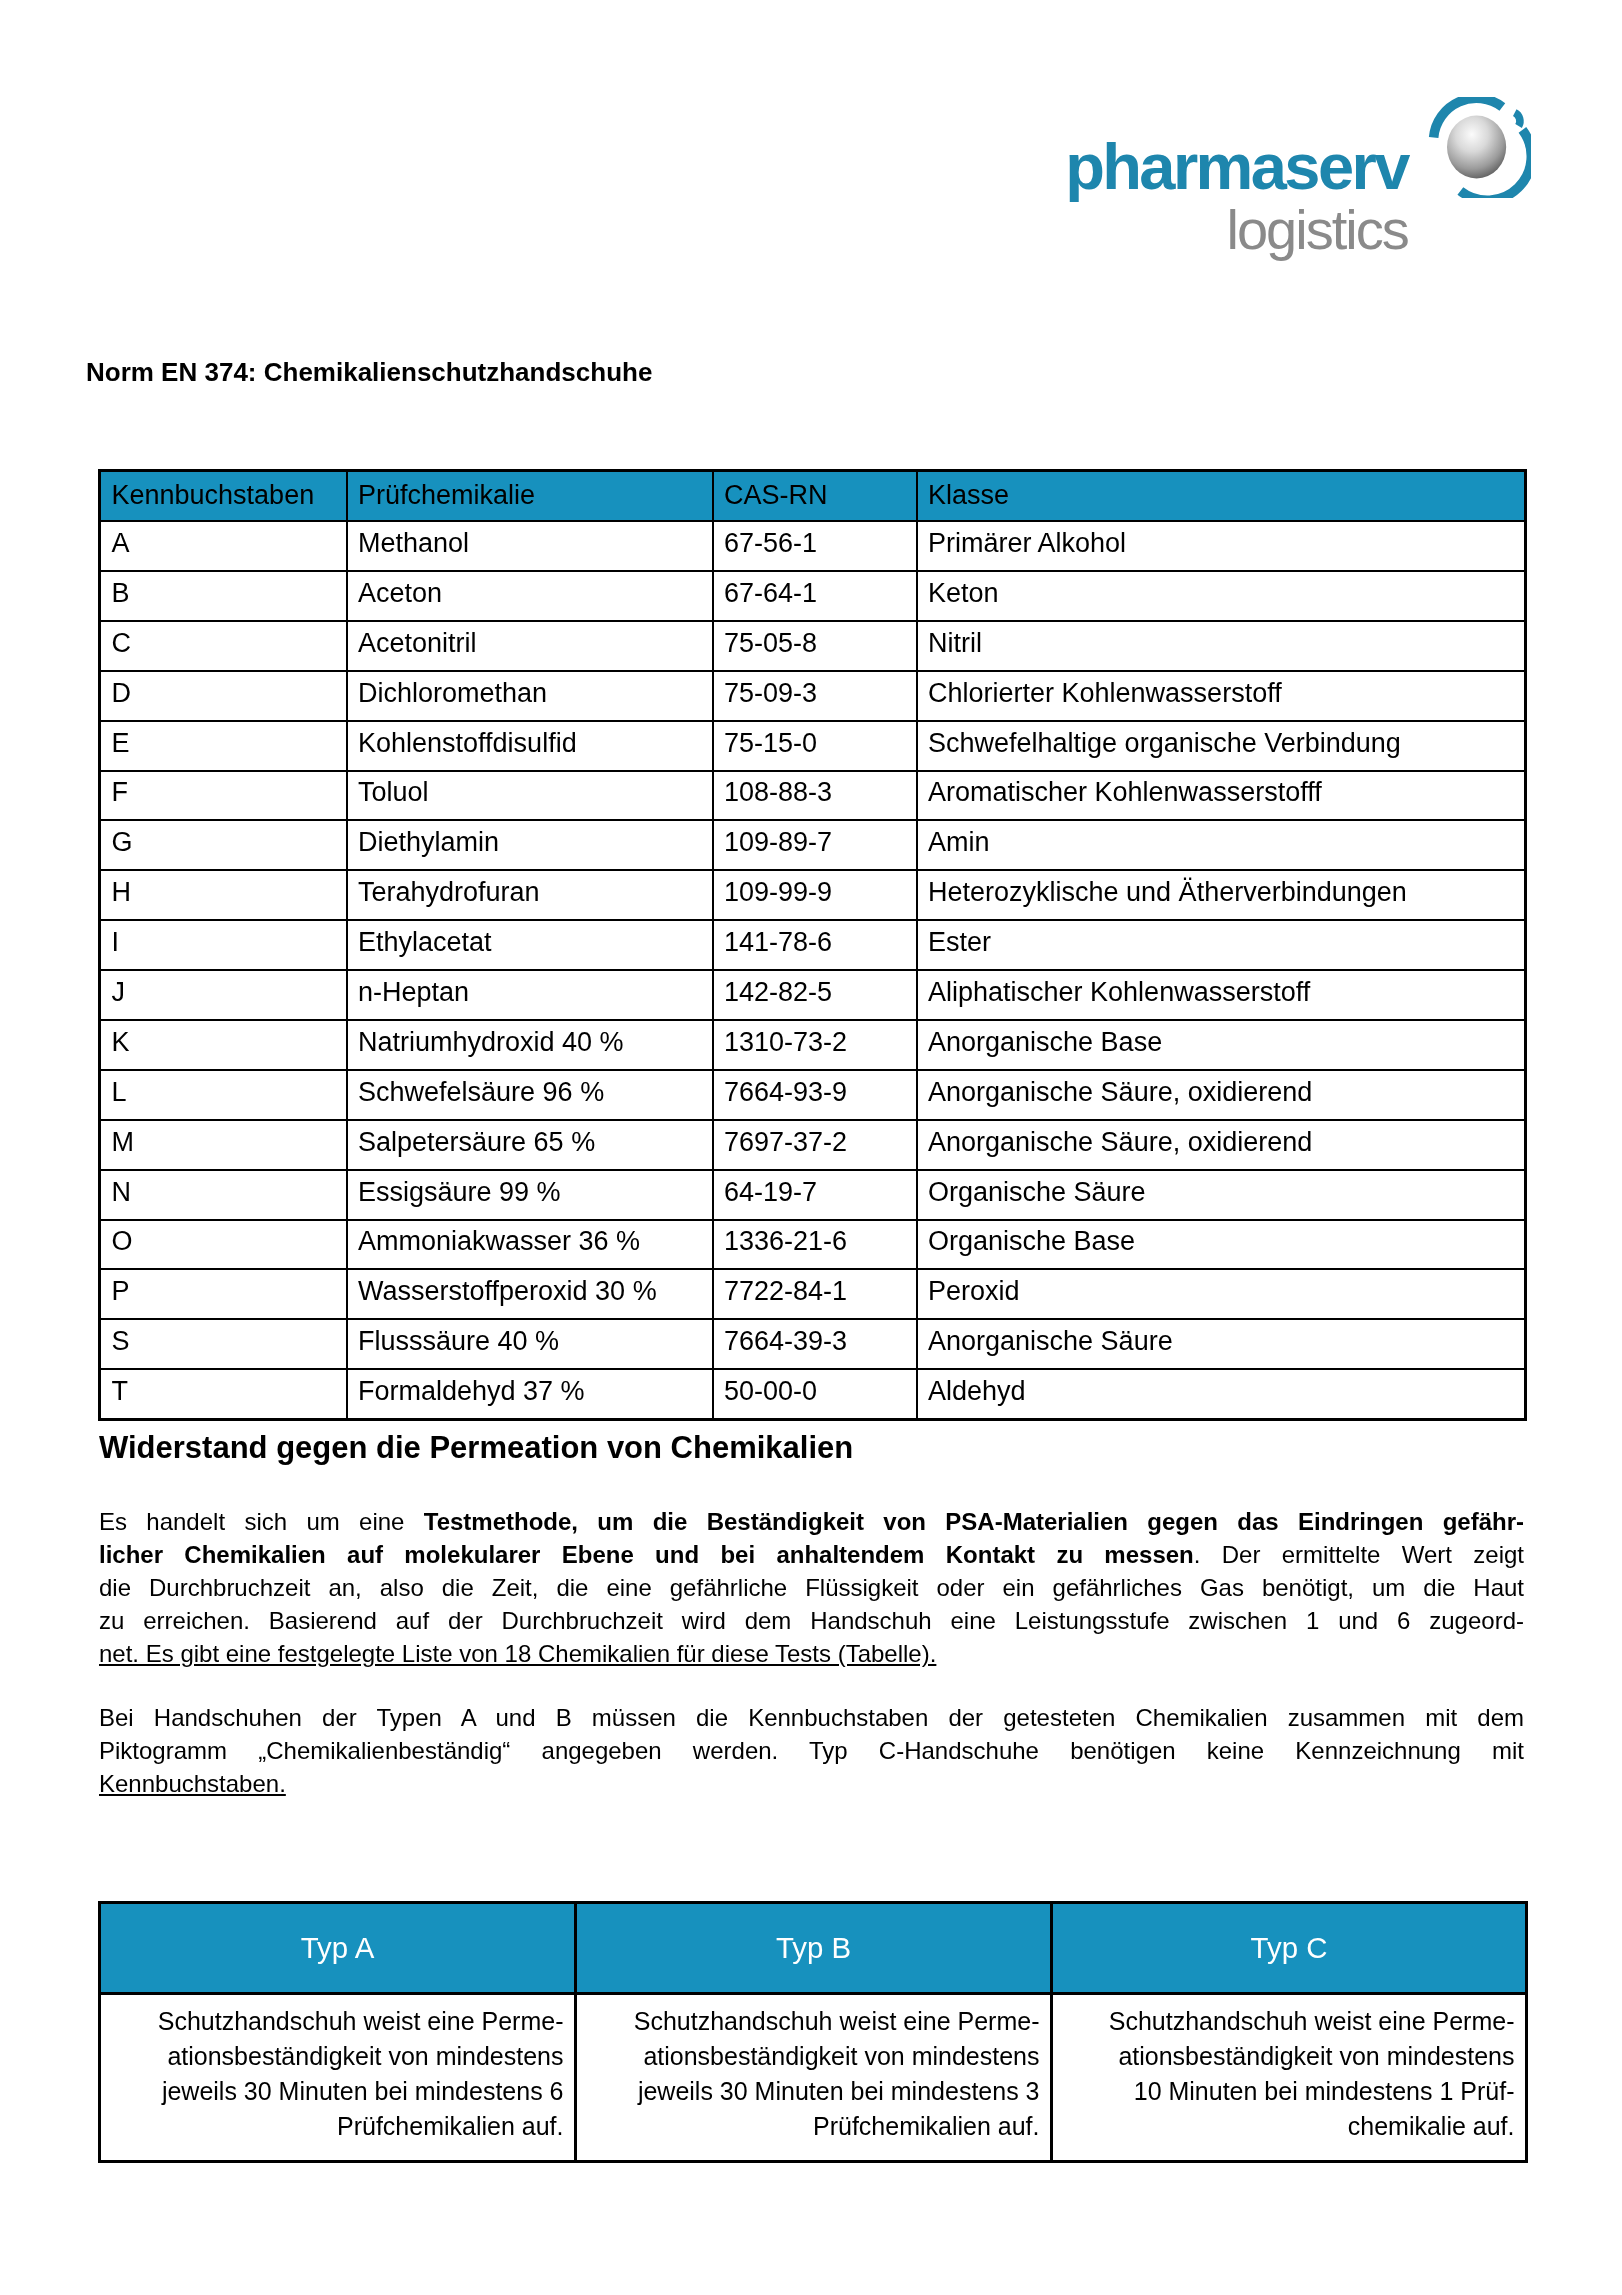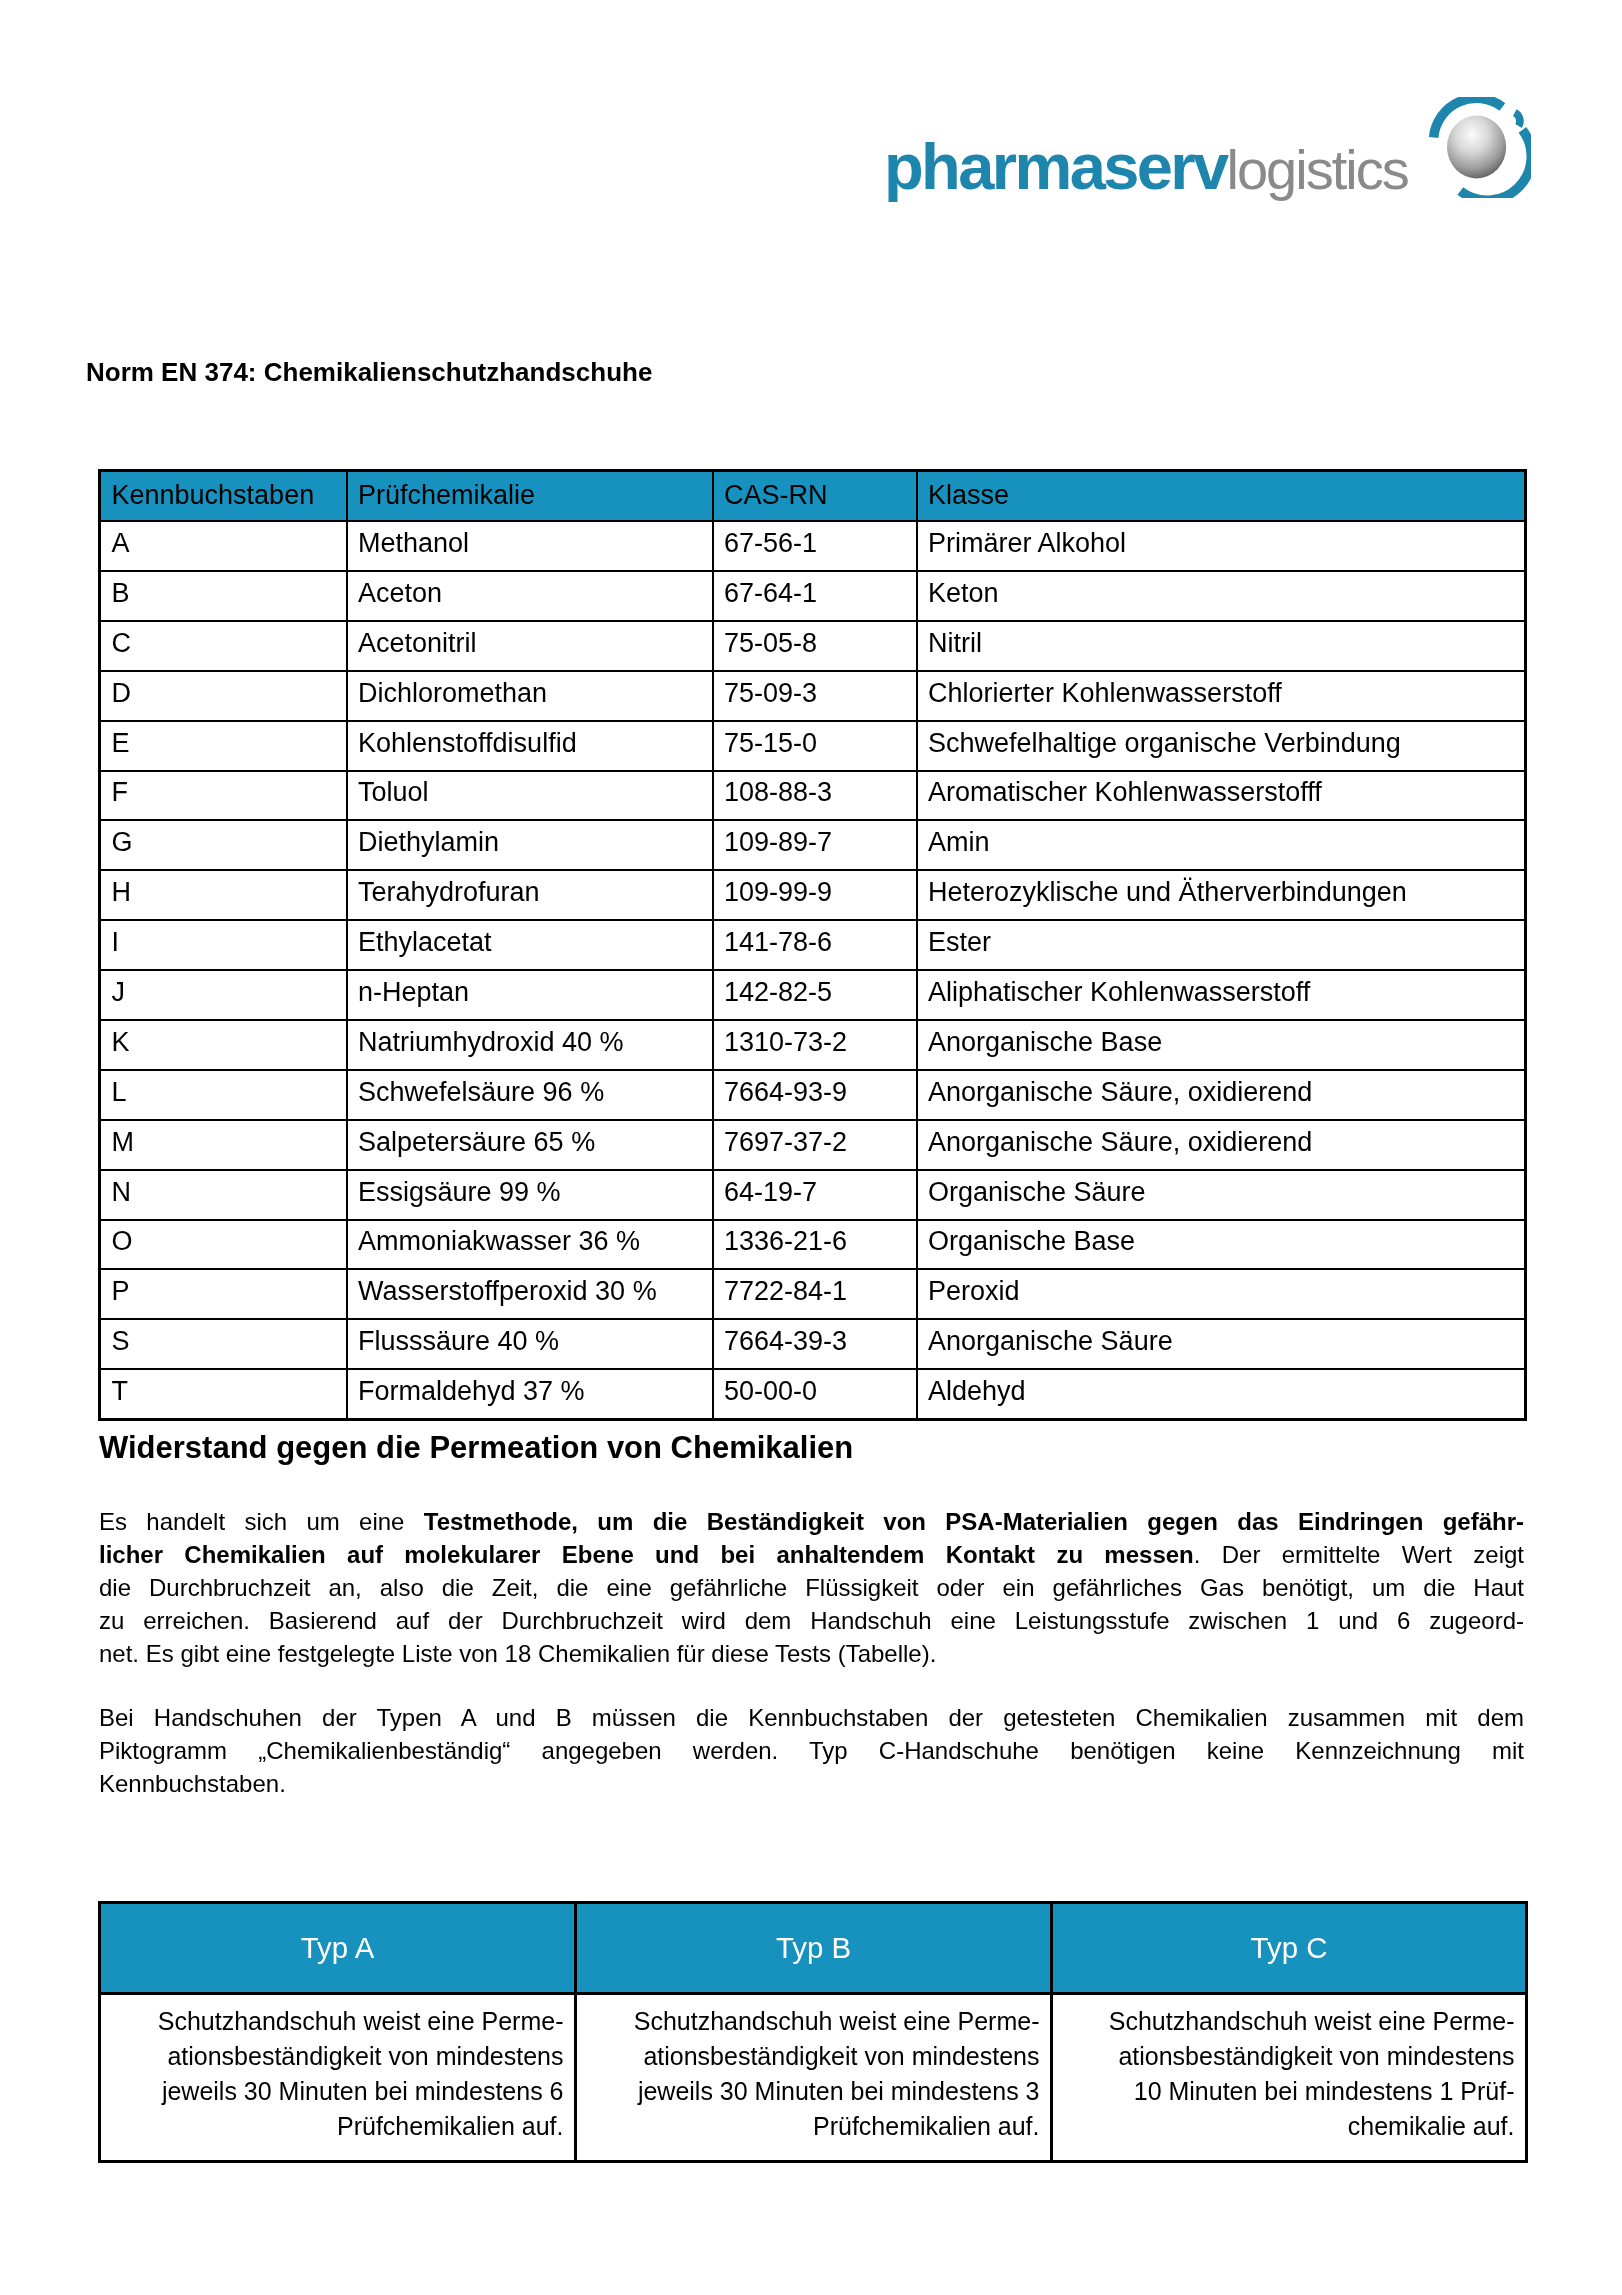--- a/index.html
+++ b/index.html
@@ -12,21 +12,21 @@
     color:#000;
     overflow:hidden;
   }
 
   
   .logo{
     position:absolute;top:97px;right:92px;
     display:flex;align-items:flex-start;
   }
   .logo-text{
-    display:flex;flex-direction:row;align-items:flex-end;
+    display:flex;flex-direction:column;align-items:flex-end;
     margin-right:18.3px;margin-top:39px;
   }
   .logo-brand{
     font-size:65px;font-weight:bold;letter-spacing:-2.6px;
     line-height:0.95;color:#1E86AD;
   }
   .logo-sub{
     font-size:56px;font-weight:normal;letter-spacing:-2px;
     line-height:1;color:#8A8A8A;margin-top:3.9px;
   }
@@ -61,21 +61,21 @@
     position:absolute;left:99px;top:1430px;width:1425px;
   }
   .section-heading{
     font-size:31px;font-weight:bold;margin:0 0 39px 0;
   }
   .pline{
     font-size:24px;line-height:33px;
     text-align:justify;text-align-last:justify;
     white-space:nowrap;
   }
-  .pline.lastline{text-align-last:left;}
+  .pline.lastline{text-align-last:left;text-decoration:underline;}
   .para2{margin-top:31px;}
 
   
   table.typ{
     position:absolute;left:98px;top:1901px;width:1427px;
     border-collapse:collapse;table-layout:fixed;
     border:3.3px solid #000;
   }
   table.typ th{
     background:#1791BE;color:#ffffff;

